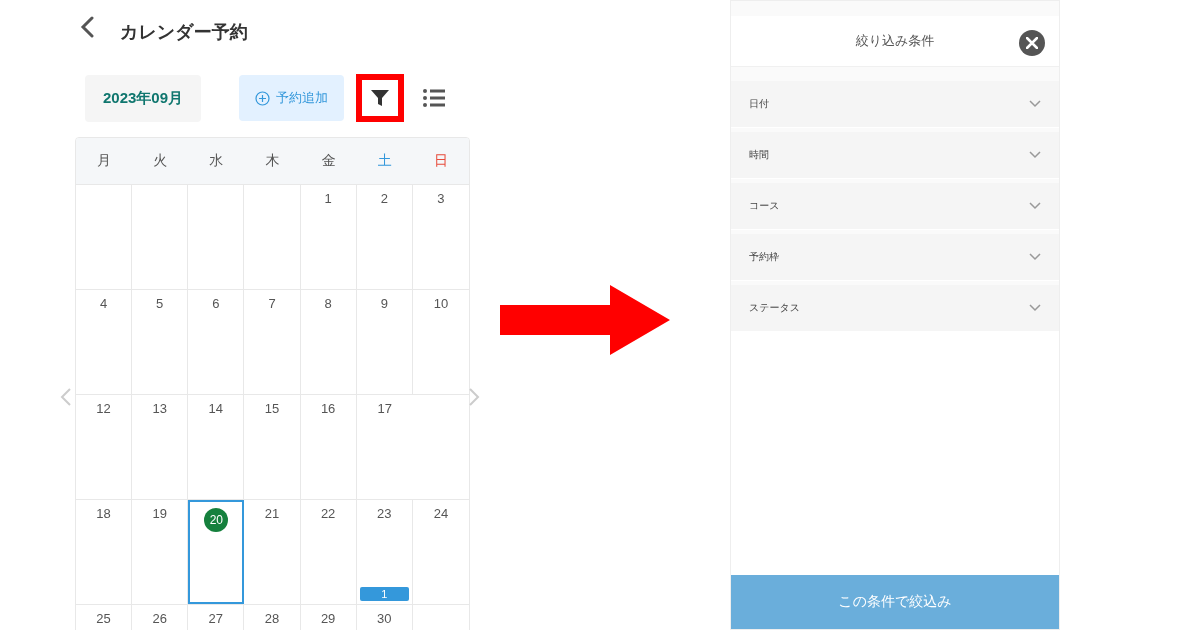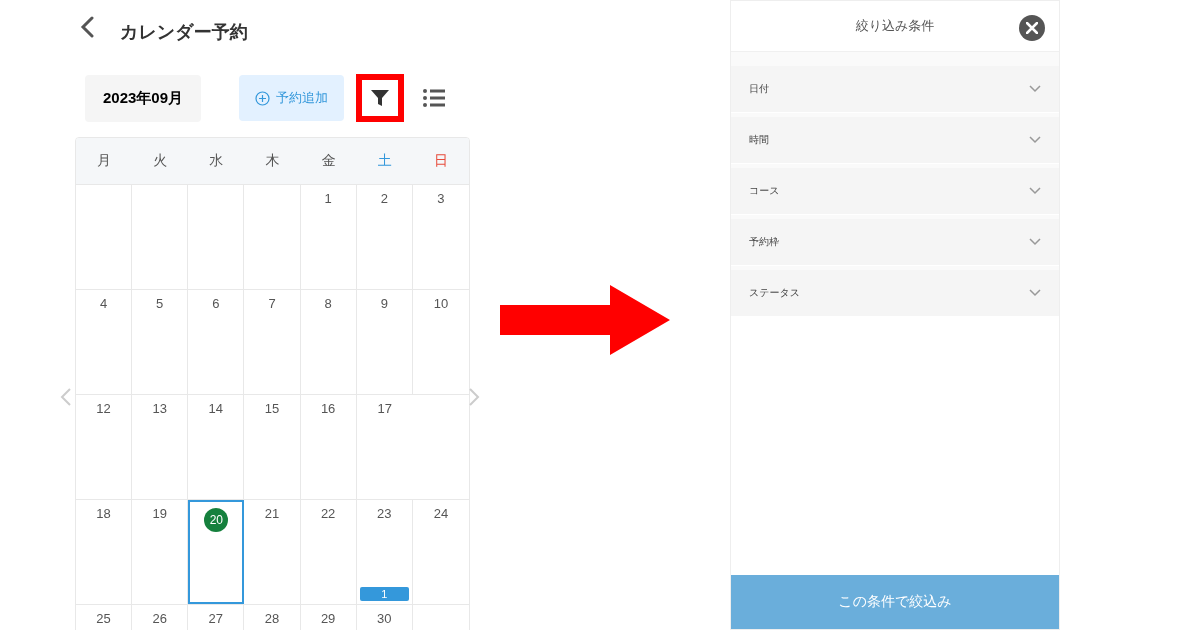--- a/index.html
+++ b/index.html
@@ -43,21 +43,21 @@
       align-items: center;
       padding: 10px 10px 15px 85px;
       gap: 10px;
     }
     .month-select {
       background: #f5f5f5;
       border-radius: 4px;
       padding: 14px 18px;
       font-size: 15px;
       font-weight: 600;
-      color: #000000;
+      color: #0f766e;
     }
     .add-btn {
       background: #e3f1ff;
       color: #3498db;
       border-radius: 4px;
       padding: 14px 16px;
       font-size: 13px;
       display: flex;
       align-items: center;
       gap: 6px;
@@ -177,20 +177,21 @@
       flex-direction: column;
     }
     .filter-header {
       display: flex;
       align-items: center;
       justify-content: center;
       padding: 16px;
       position: relative;
       border-bottom: 1px solid #f0f0f0;
       background: #fff;
+      margin-top: 15px;
     }
     .filter-title {
       font-size: 13px;
       color: #555;
     }
     .close-btn {
       position: absolute;
       right: 14px;
       top: 14px;
       width: 26px;

